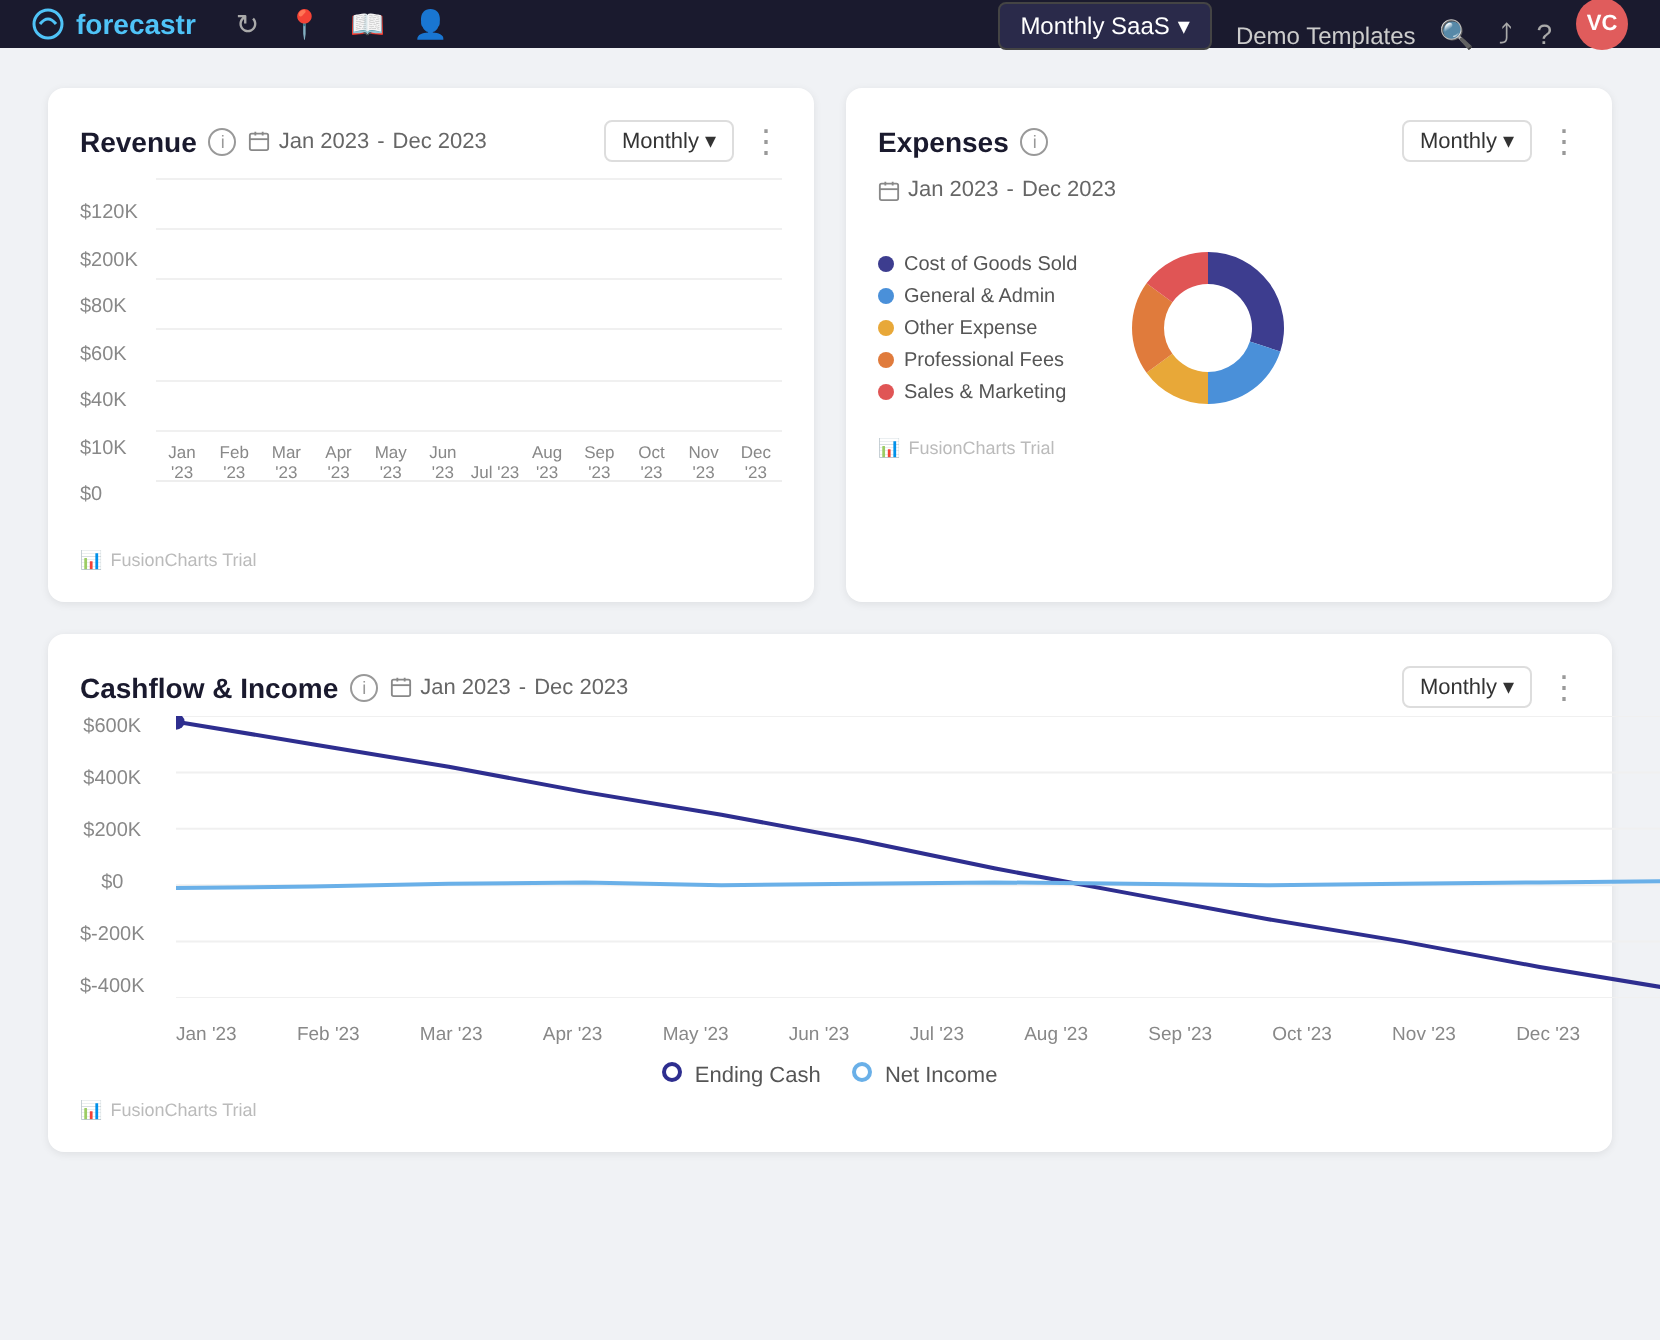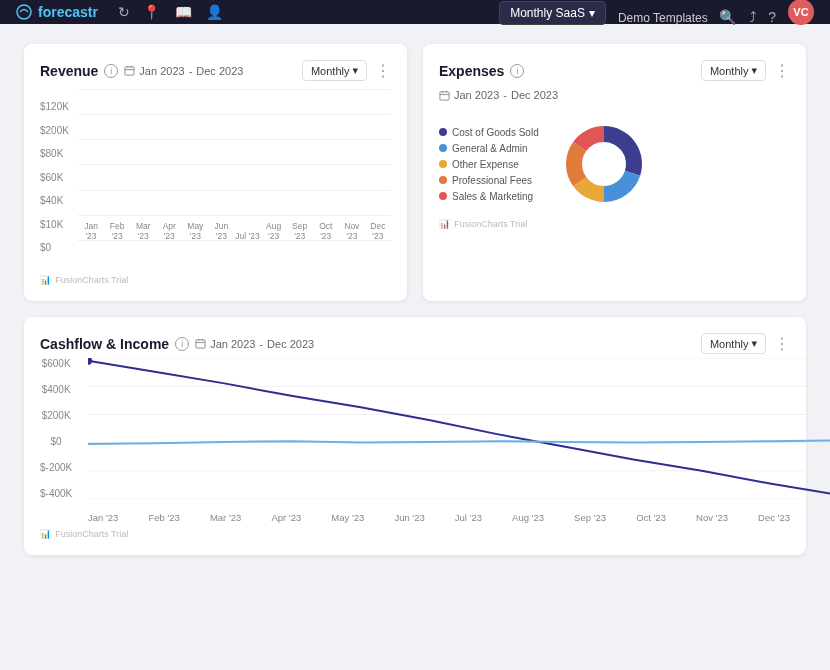--- a/index.html
+++ b/index.html
@@ -361,18 +361,28 @@
           <span>Jun '23</span>
           <span>Jul '23</span>
           <span>Aug '23</span>
           <span>Sep '23</span>
           <span>Oct '23</span>
           <span>Nov '23</span>
           <span>Dec '23</span>
         </div>
     </div>
 
+    <div class="chart-legend">
+      <span>
+        <span class="legend-circle" style="border-color:#2e2e8f;"></span>
+        <span>Ending Cash</span>
+      </span>
+      <span>
+        <span class="legend-circle" style="border-color:#6ab0e8;"></span>
+        <span>Net Income</span>
+      </span>
+    </div>
     <div class="fusion-watermark">
       <span>📊</span>
       <span>FusionCharts Trial</span>
     </div>
   </div>
 </div>
 
 </body></html>

